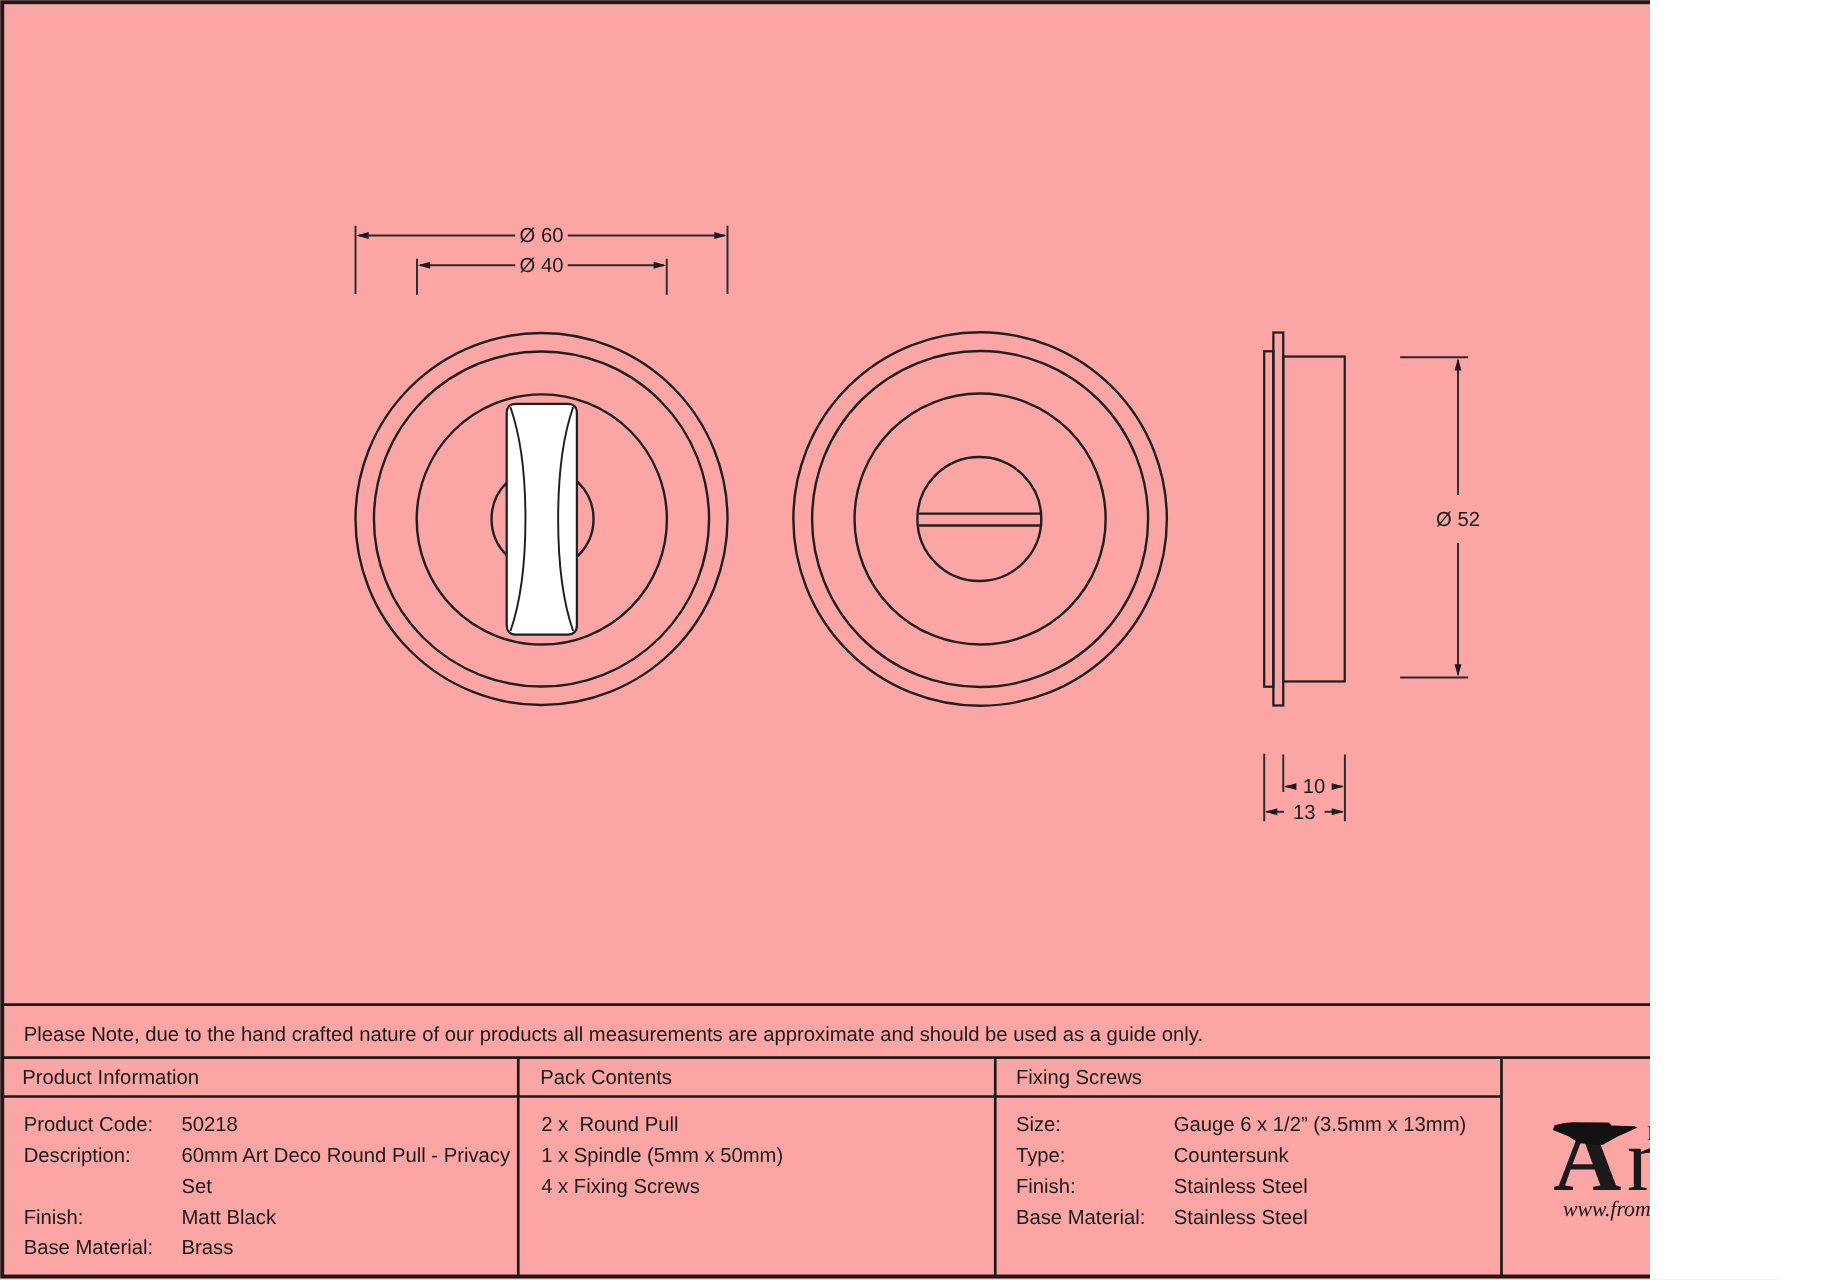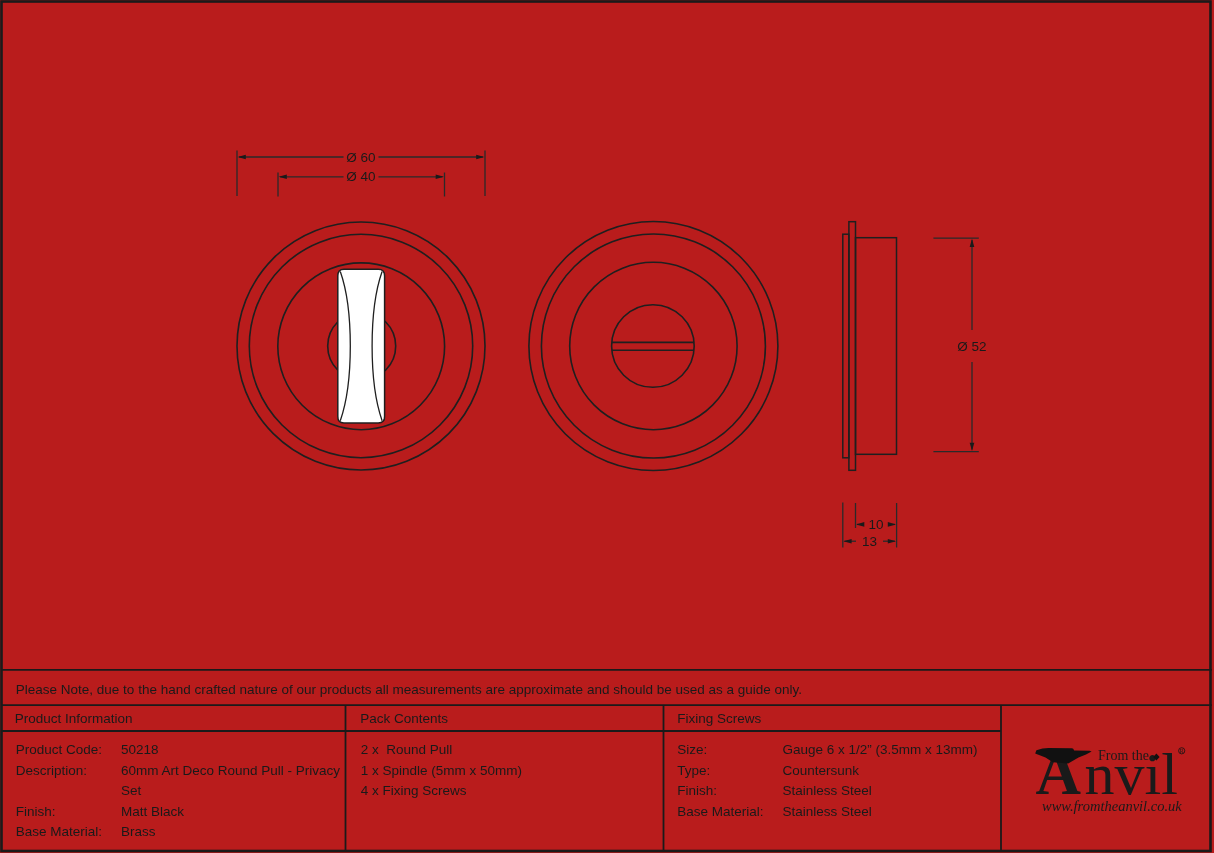--- a/index.html
+++ b/index.html
@@ -1,16 +1,16 @@
 <!DOCTYPE html>
 <html><head>
 <meta charset="utf-8">
 <style>
   html,body{margin:0;padding:0;background:#fff;}
-  #page{position:relative;width:1214px;height:853px;background:#b91c1c;overflow:hidden;}
+  #page{position:relative;width:1100px;height:853px;background:#fca5a5;overflow:hidden;}
   svg{position:absolute;left:0;top:0;}
   text{fill:#1a1a1a;}
 </style>
 </head>
 <body>
 <div id="page">
 <svg width="1214" height="853" viewBox="0 0 1214 853">
 
   <rect x="1.5" y="1.5" width="1209" height="849.5" fill="none" stroke="#1a1a1a" stroke-width="2.6"></rect>
 

